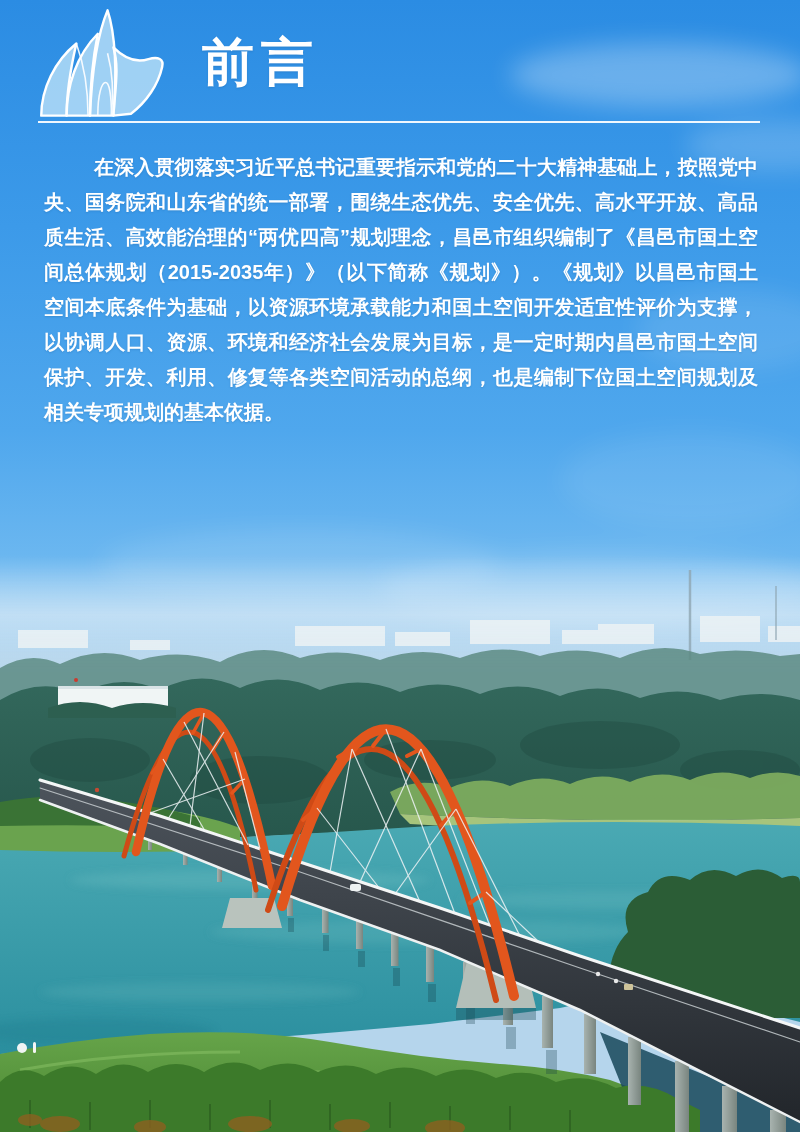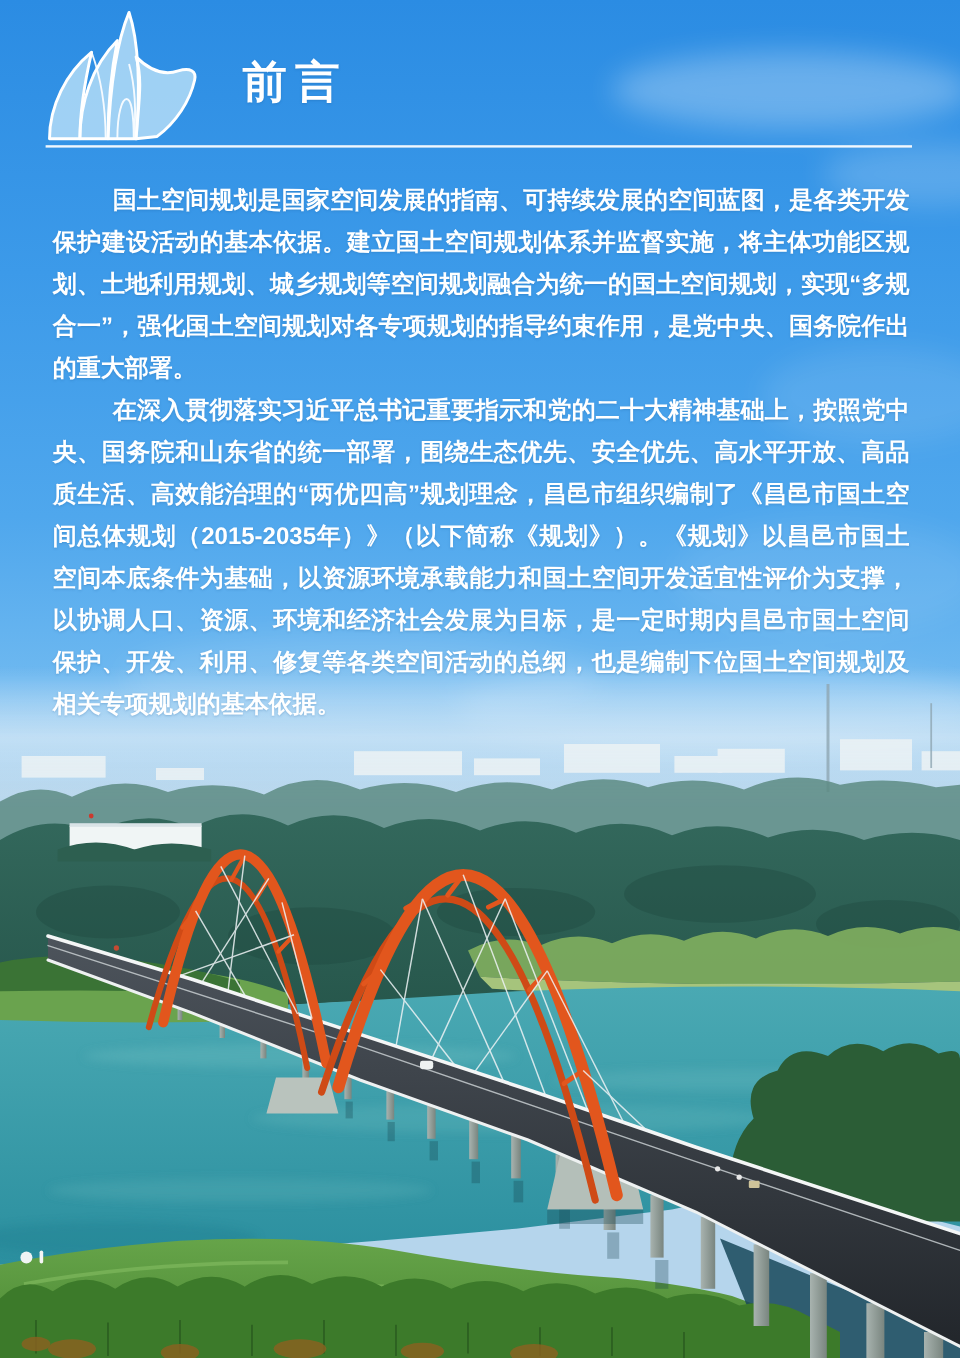--- a/index.html
+++ b/index.html
@@ -4,22 +4,22 @@
 <style>
   html,body{margin:0;padding:0;background:#222;}
   .page{
     position:relative;width:800px;height:1132px;overflow:hidden;
     font-family:"Liberation Sans","DejaVu Sans",sans-serif;
     -webkit-font-smoothing:antialiased;
   }
   .photo{position:absolute;inset:0;width:800px;height:1132px;display:block;}
   .logo{position:absolute;left:12px;top:4px;width:156px;height:118px;}
   .title{
-    position:absolute;left:202px;top:44px;margin:0;
-    font-size:37px;font-weight:900;letter-spacing:7px;color:#ffffff;
+    position:absolute;left:202px;top:28px;margin:0;
+    font-size:52px;font-weight:900;letter-spacing:7px;color:#ffffff;
     text-shadow:0 1px 2px rgba(20,80,140,.25);
   }
   .rule{position:absolute;left:38px;top:121px;width:722px;height:2px;background:rgba(255,255,255,.93);}
   .content{
     position:absolute;left:44px;top:150px;width:714px;color:#ffffff;
     font-size:20px;line-height:35px;font-weight:700;
     text-align:justify;text-justify:inter-ideograph;
     text-shadow:0 1px 2px rgba(25,90,150,.28);
   }
   .content p{margin:0;text-indent:50px;}
@@ -296,17 +296,16 @@
         <path d="M66,40 C74,62 78,88 78,114"></path>
         <path d="M98,50 C104,72 104,94 102,114"></path>
         <path d="M88,114 C88,92 92,80 96,80 C100,80 102,94 102,114"></path>
       </g>
     </svg>
     <h1 class="title">前言</h1>
     <div class="rule"></div>
   </header>
 
   <main class="content">
-    <p>国土空间规划是国家空间发展的指南、可持续发展的空间蓝图，是各类开发保护建设活动的基本依据。建立国土空间规划体系并监督实施，将主体功能区规划、土地利用规划、城乡规划等空间规划融合为统一的国土空间规划，实现“多规合一”，强化国土空间规划对各专项规划的指导约束作用，是党中央、国务院作出的重大部署。</p>
     <p>在深入贯彻落实习近平总书记重要指示和党的二十大精神基础上，按照党中央、国务院和山东省的统一部署，围绕生态优先、安全优先、高水平开放、高品质生活、高效能治理的“两优四高”规划理念，昌邑市组织编制了《昌邑市国土空间总体规划（2015-2035年）》（以下简称《规划》）。《规划》以昌邑市国土空间本底条件为基础，以资源环境承载能力和国土空间开发适宜性评价为支撑，以协调人口、资源、环境和经济社会发展为目标，是一定时期内昌邑市国土空间保护、开发、利用、修复等各类空间活动的总纲，也是编制下位国土空间规划及相关专项规划的基本依据。</p>
   </main>
 
 </div>
 
 </body></html>

